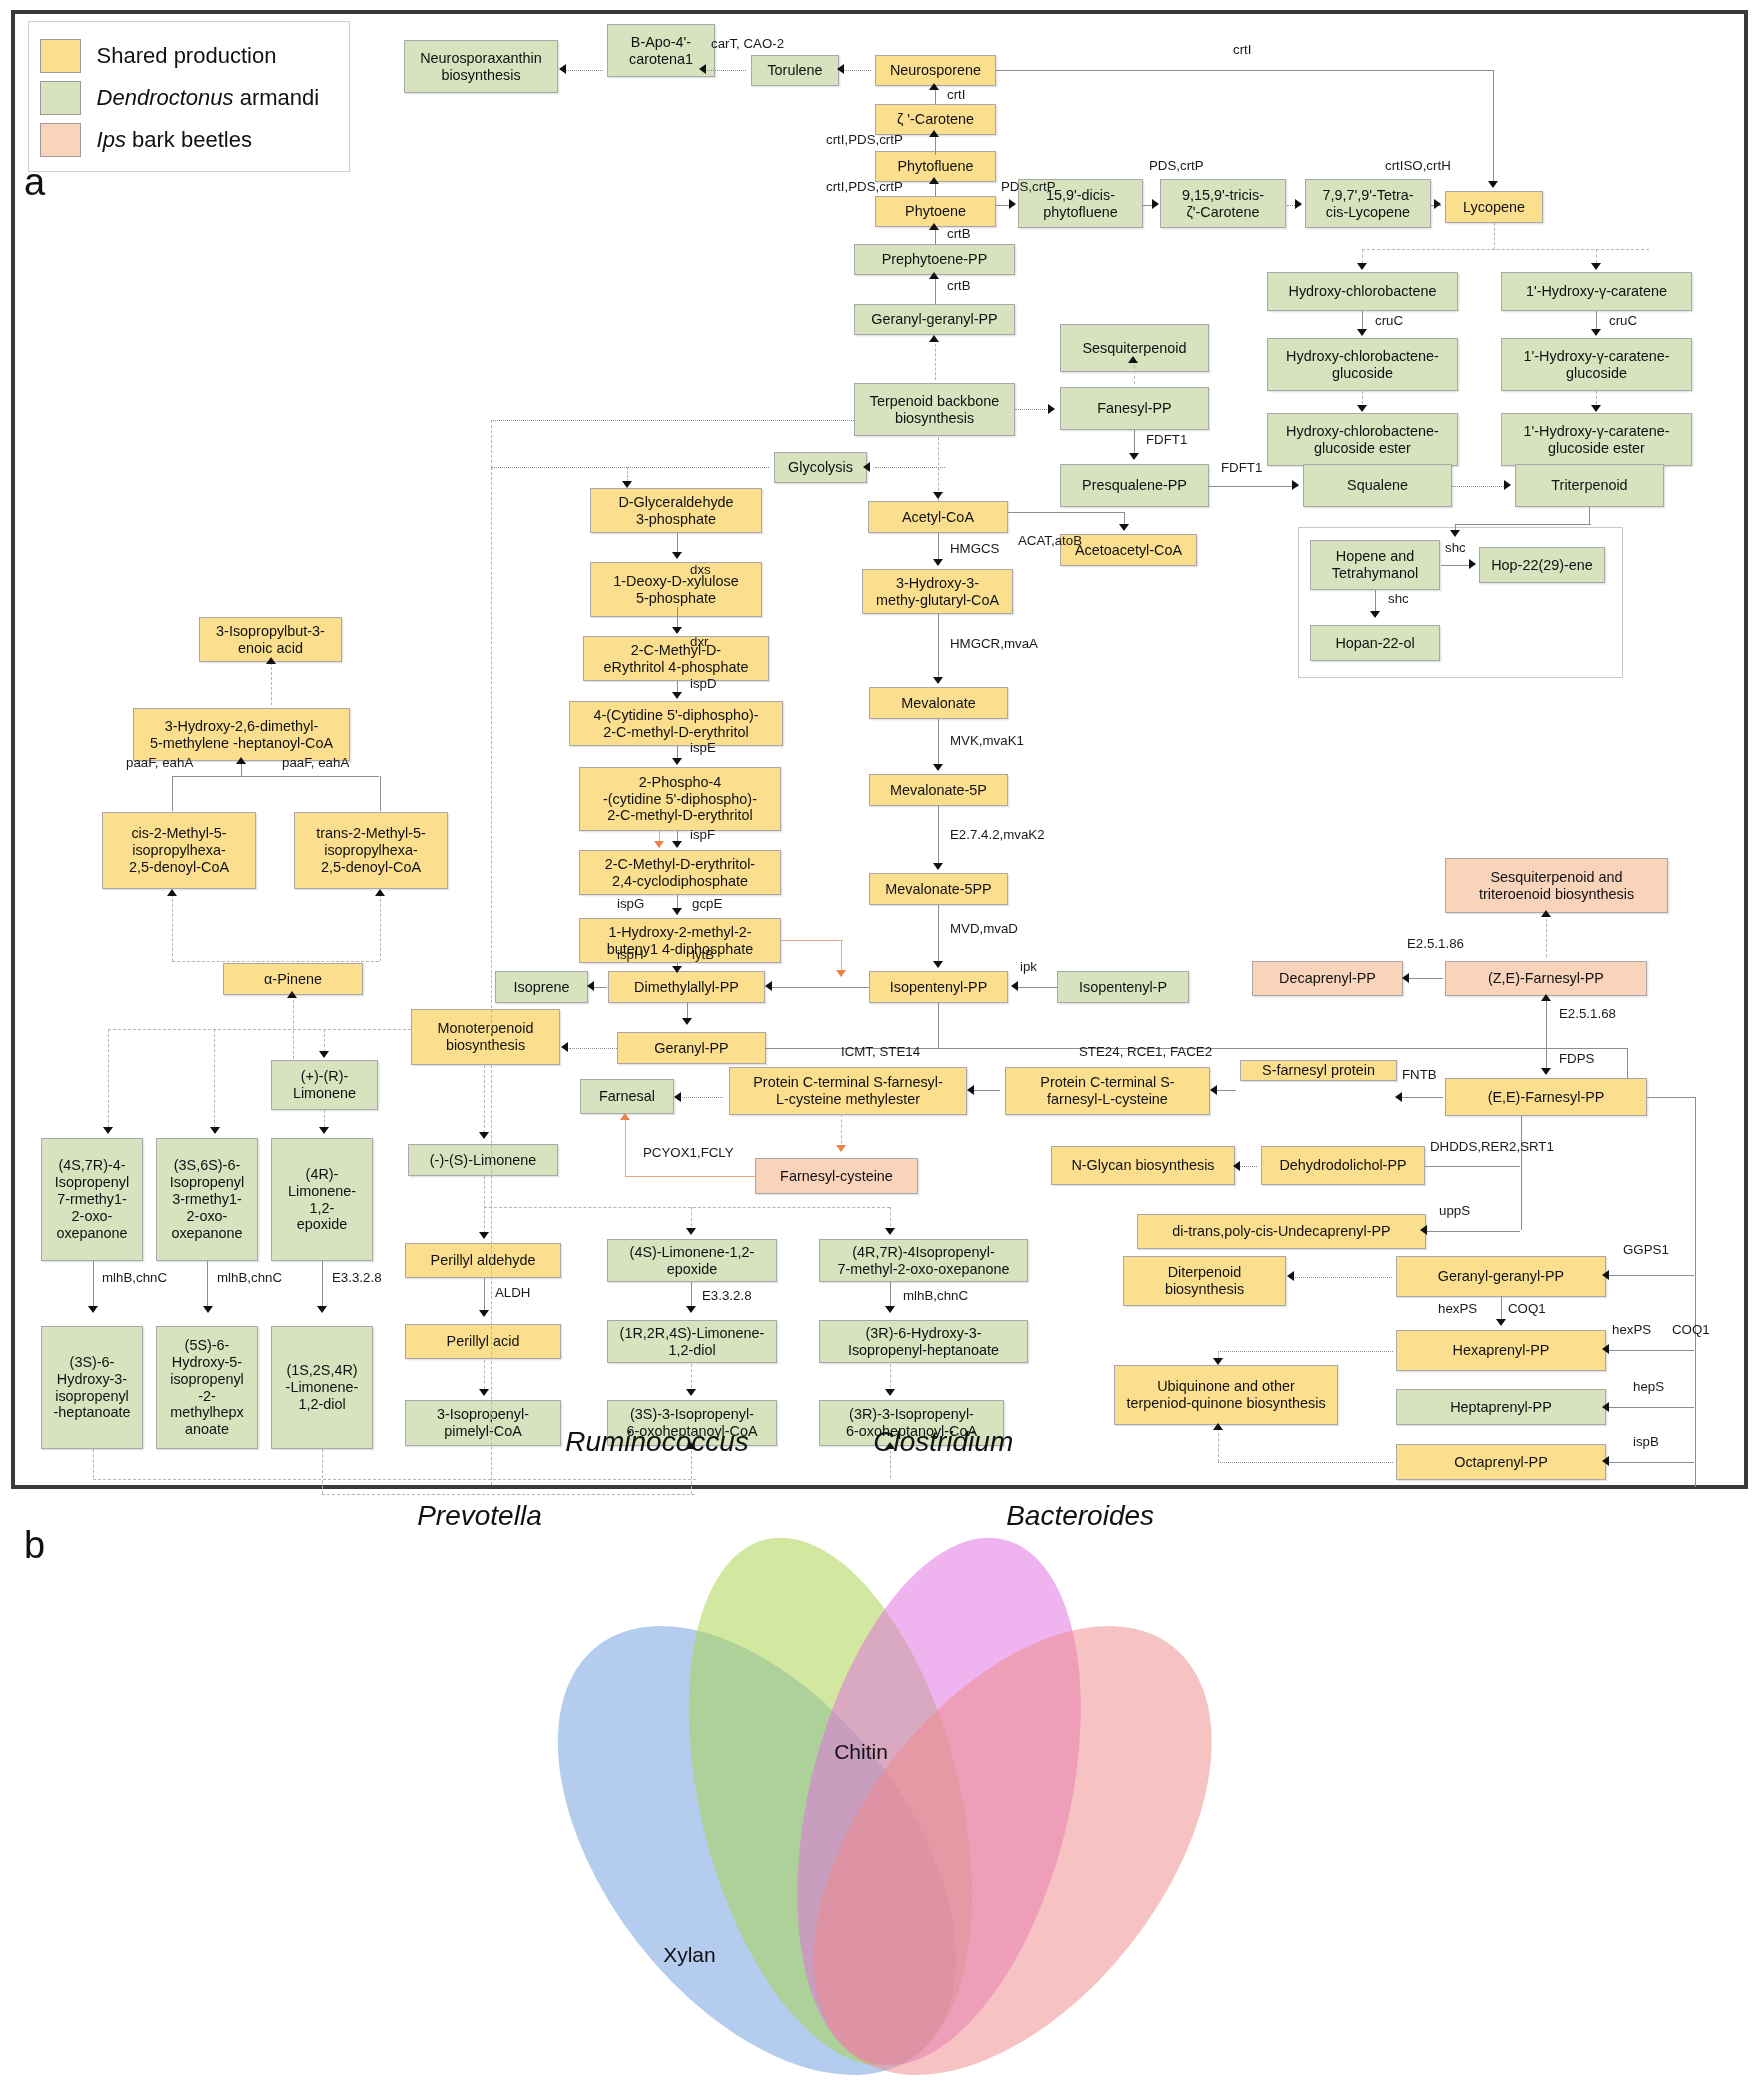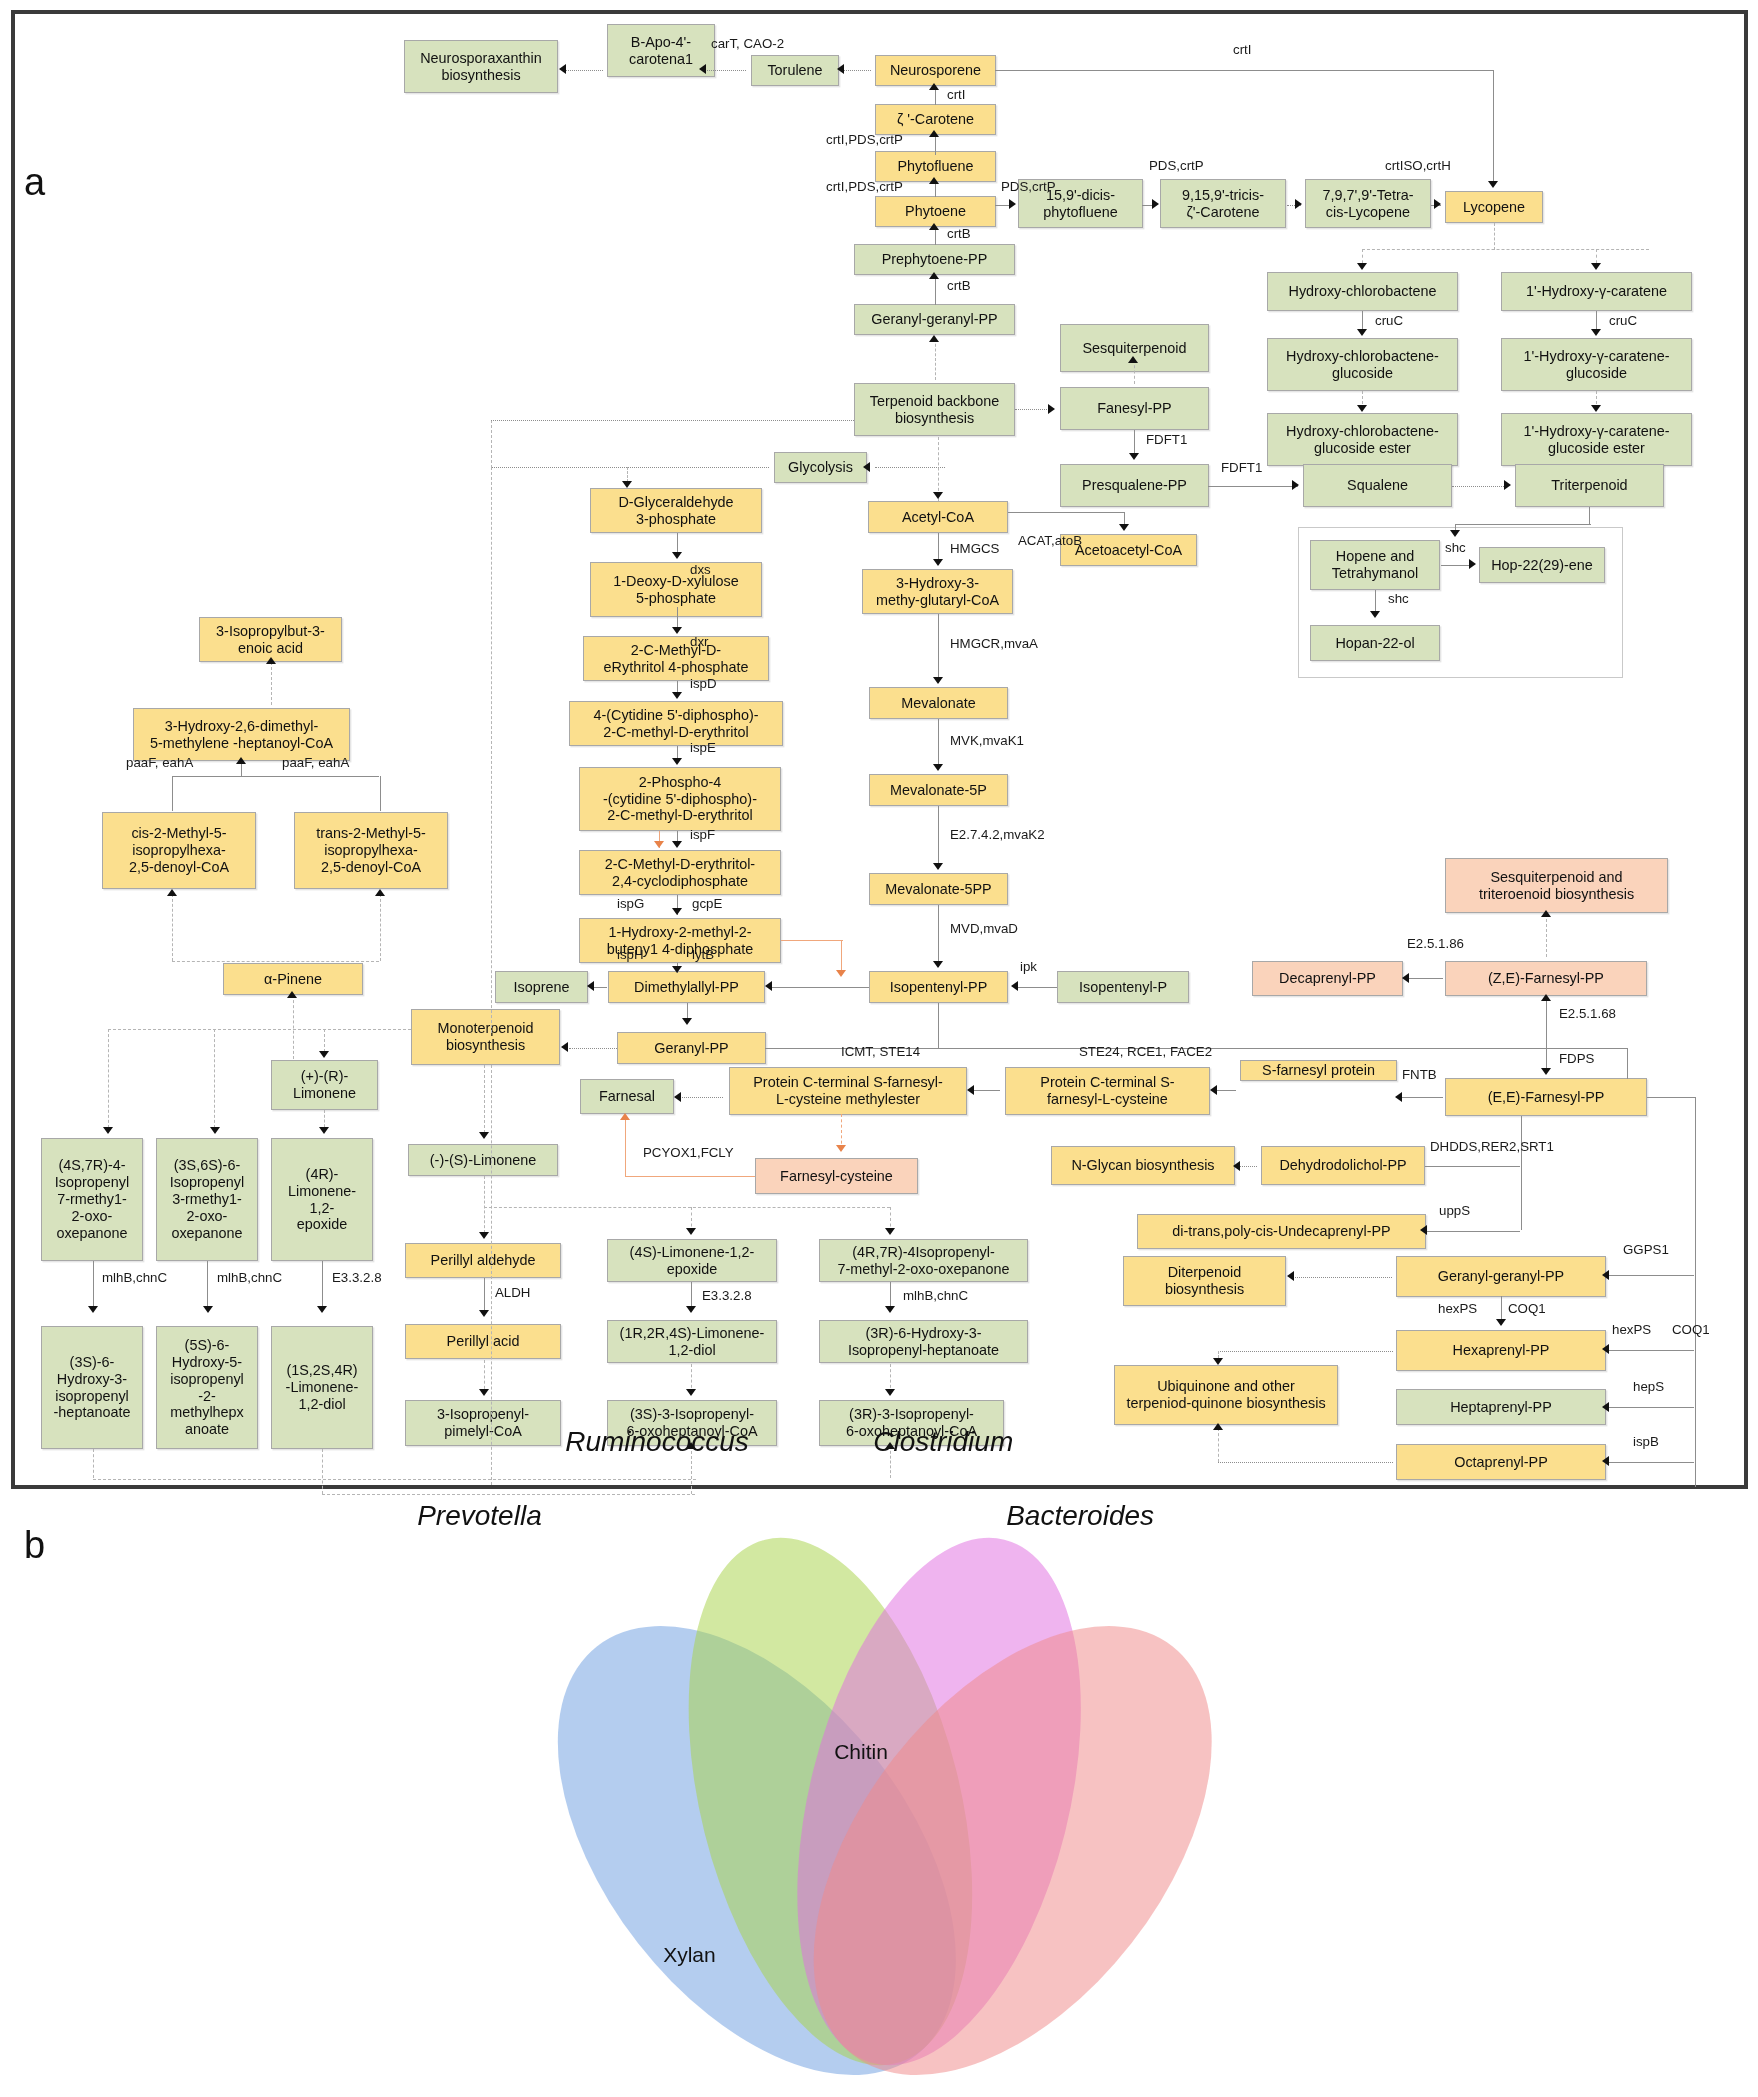--- a/index.html
+++ b/index.html
@@ -61,20 +61,34 @@
 </style>
 </head>
 <body>
 
 <div id="fig">
 
   <div id="panel-a"></div>
   <div id="panel-a-label">a</div>
   <div id="panel-b-label">b</div>
 
+  <div id="legend">
+    <div class="leg-row">
+      <div class="leg-sw" style="background:#fbdf8e"></div>
+      <div class="leg-tx">Shared production</div>
+    </div>
+    <div class="leg-row">
+      <div class="leg-sw" style="background:#d7e2be"></div>
+      <div class="leg-tx"><i>Dendroctonus</i><span> armandi</span></div>
+    </div>
+    <div class="leg-row">
+      <div class="leg-sw" style="background:#fad3bb"></div>
+      <div class="leg-tx"><i>Ips</i><span> bark beetles</span></div>
+    </div>
+  </div>
 
   <div class="node gr" style="left:404px;top:40px;width:154px;height:53px">Neurosporaxanthin<br>biosynthesis</div>
   <div class="node gr" style="left:607px;top:24px;width:108px;height:53px">B-Apo-4'-<br>carotena1</div>
   <div class="node gr" style="left:751px;top:55px;width:88px;height:31px">Torulene</div>
   <div class="node yl" style="left:875px;top:55px;width:121px;height:31px">Neurosporene</div>
   <div class="node yl" style="left:875px;top:104px;width:121px;height:31px">ζ '-Carotene</div>
   <div class="node yl" style="left:875px;top:151px;width:121px;height:31px">Phytofluene</div>
   <div class="node yl" style="left:875px;top:196px;width:121px;height:31px">Phytoene</div>
   <div class="node gr" style="left:1018px;top:179px;width:125px;height:49px">15,9'-dicis-<br>phytofluene</div>
   <div class="node gr" style="left:1160px;top:179px;width:126px;height:49px">9,15,9'-tricis-<br>ζ'-Carotene</div>

